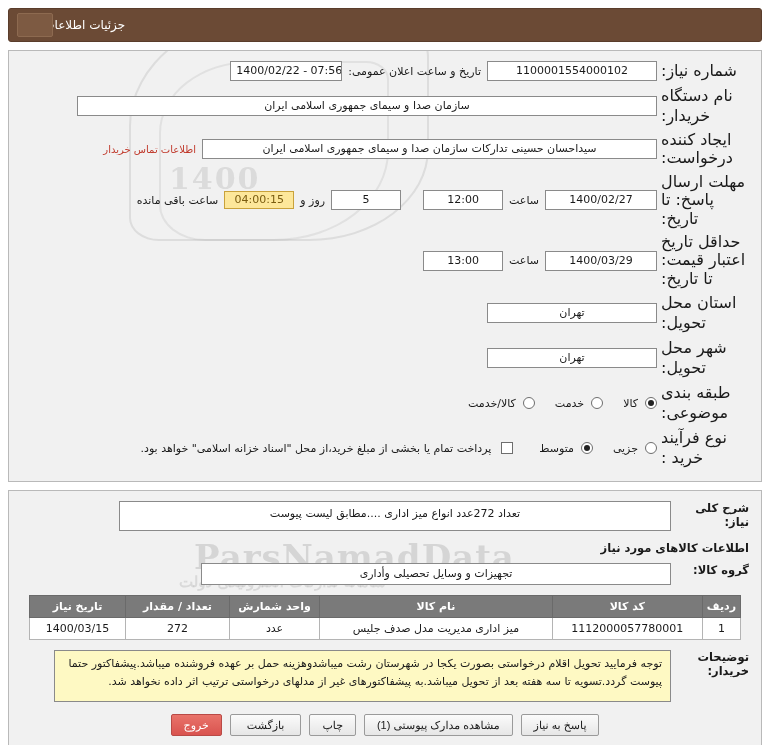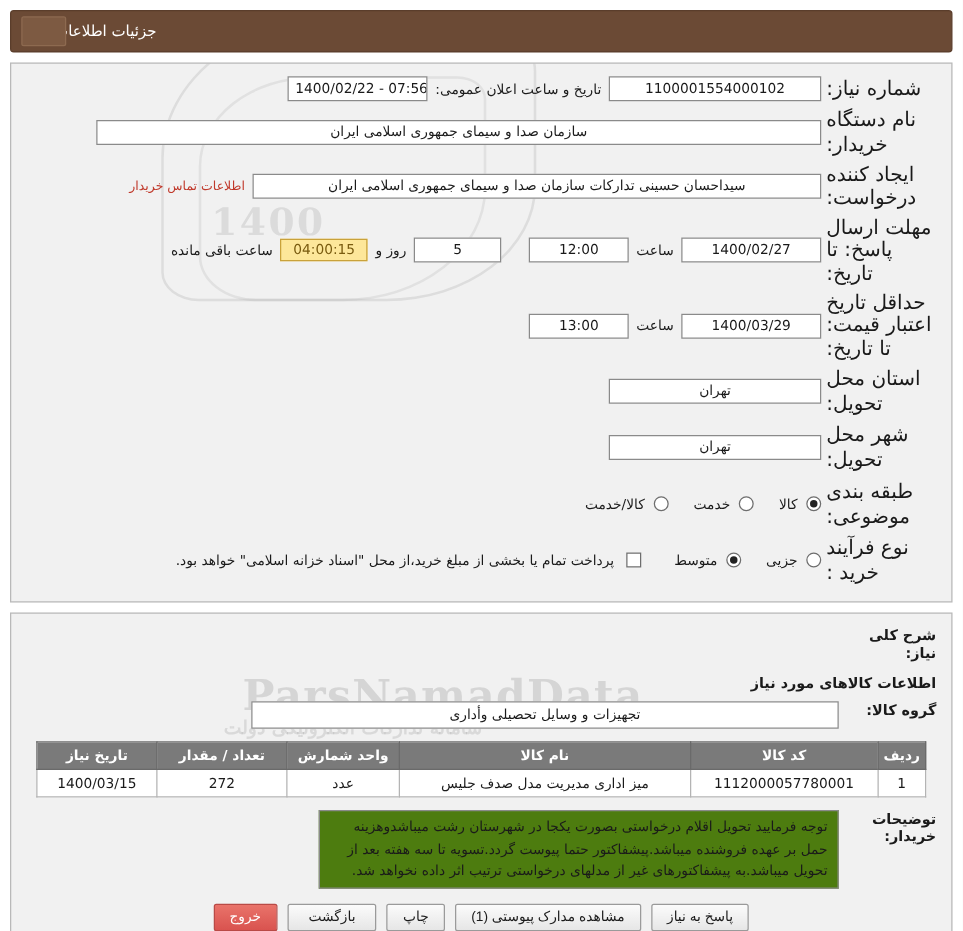--- a/index.html
+++ b/index.html
@@ -267,23 +267,23 @@
     height: 22px;
     padding: 1px 4px;
     text-align: center;
     background: #ffffff;
     color: #1a1a1a;
   }
 
   
   .notes-row { display: flex; align-items: flex-start; position: relative; z-index: 2;}
   .notesfld {
-    background: #4d7c0f;
+    background: #fef9c3;
     border: 1px solid #8a8a8a;
-    width: 416px;
+    width: 617px;
     min-height: 52px;
     font-size: 11px;
     padding: 4px 8px;
     line-height: 1.6;
     text-align: right;
   }
 
   
   .btnbar {
     display: flex;
@@ -410,20 +410,21 @@
 
   <div class="panel main-bottom">
 
     <div class="watermark">
       <div class="wm-text wm-main">ParsNamadData</div>
       <div class="wm-text wm-sub">سامانه تدارکات الکترونیکی دولت</div>
     </div>
 
     <div class="srow">
       <div class="slabel">شرح کلی نیاز:</div>
+      <div class="bigfld">تعداد 272عدد انواع میز اداری ....مطابق لیست پیوست</div>
     </div>
 
     <div class="sect-title">اطلاعات کالاهای مورد نیاز</div>
 
     <div class="srow">
       <div class="slabel">گروه کالا:</div>
       <div class="groupfld">تجهیزات و وسایل تحصیلی وأداری</div>
     </div>
 
     <table class="items">

